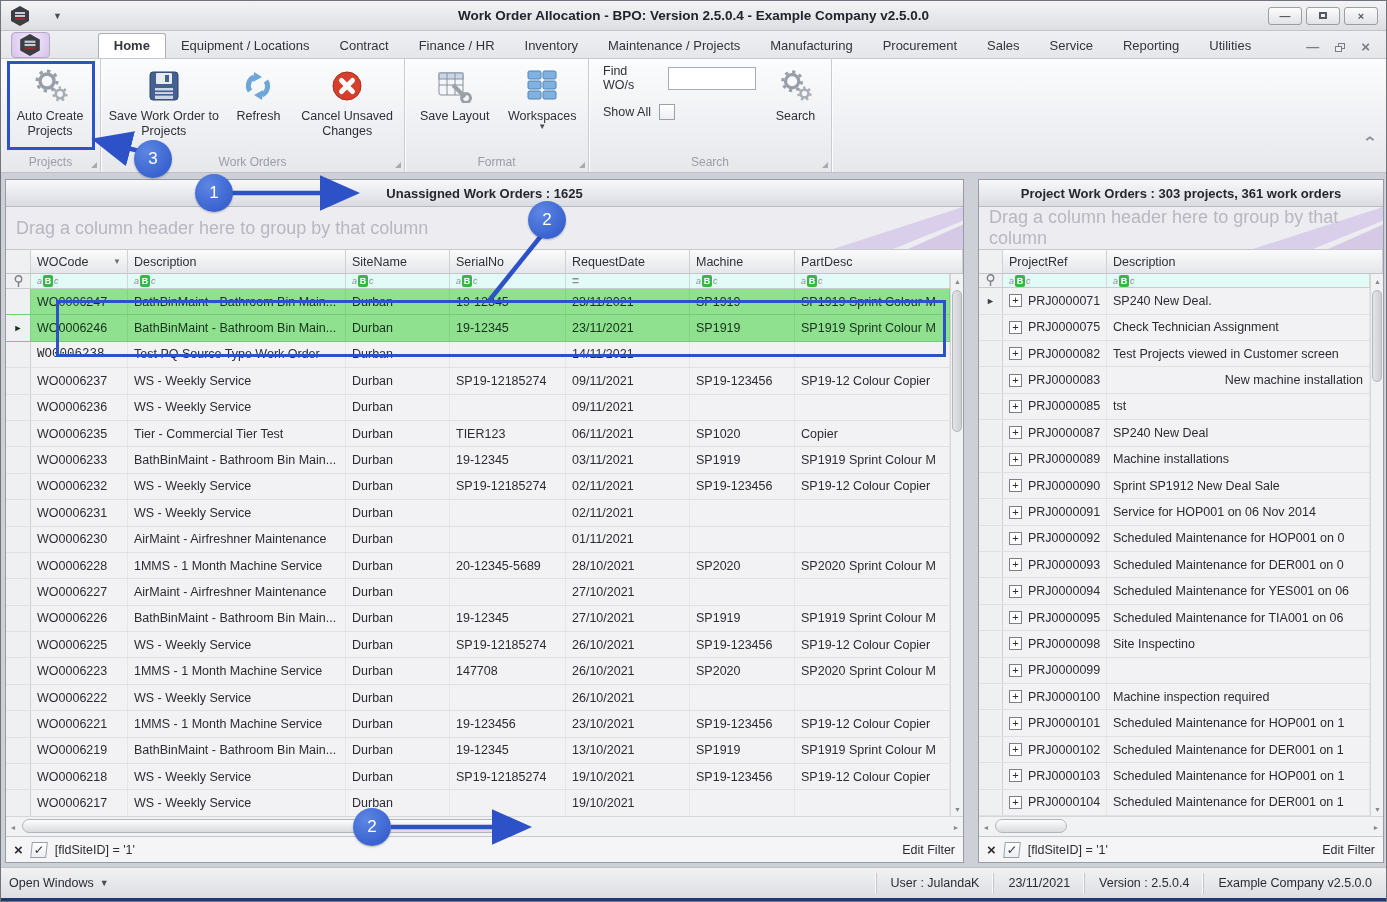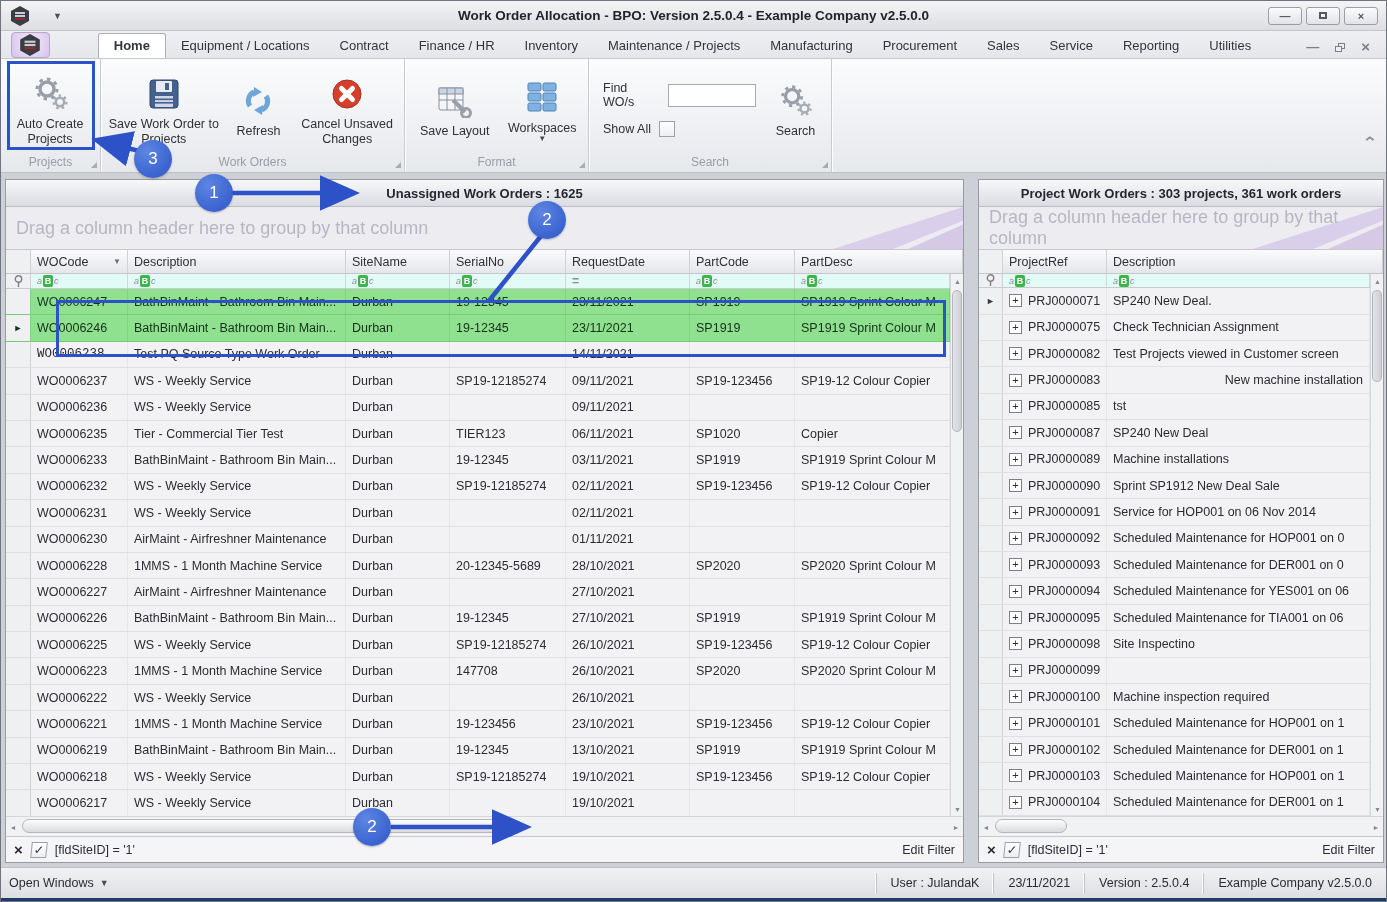--- a/index.html
+++ b/index.html
@@ -31,21 +31,21 @@
   .mdibtns { margin-left:auto; display:flex; gap:16px; padding:0 16px 6px 0; align-items:center;}
   .mdibtn { color:#7b7e86; font-size:13px; font-weight:bold; line-height:10px;}
   .mdibtn .rs { position:relative; width:10px; height:9px; display:block;}
   .mdibtn .rs i { position:absolute; border:1.6px solid #7b7e86; width:7px; height:6px; display:block;}
   .mdibtn .rs i:first-child { right:0; top:0;} .mdibtn .rs i:last-child { left:0; bottom:0; background:#eef0f3;}
 
   
   .ribbon { position:absolute; left:0; top:58px; width:100%; height:114px;
     background:linear-gradient(#fbfcfd 0%, #f0f1f4 55%, #e6e8ec 100%); border-bottom:1px solid #bfc1c6; display:flex;}
   .rgroup { position:relative; display:flex; flex-direction:column; border-right:1px solid #c9cbd0; box-shadow:1px 0 0 #fdfdfe;}
-  .rbody { flex:1; display:flex; align-items:center; padding:3px 4px 0;}
+  .rbody { flex:1; display:flex; align-items:flex-start; padding:3px 4px 0;}
   .rcaption { height:18px; font-size:12px; color:#9a9da6; text-align:center; position:relative; line-height:16px;}
   .rcaption .launch { position:absolute; right:3px; bottom:4px; width:0; height:0;
     border-left:6px solid transparent; border-bottom:6px solid #a9abb2;}
   .bigbtn { display:flex; flex-direction:column; align-items:center; justify-content:flex-start;
     padding-top:4px; font-size:12.5px; color:#2f3138; text-align:center; line-height:1.18; border-radius:3px;}
   .bigbtn .bico { height:40px; display:flex; align-items:center; justify-content:center; margin-bottom:3px;}
   .caret-down { font-size:8px; color:#4a4c52; line-height:6px;}
   .srch-left { display:flex; flex-direction:column; justify-content:center; gap:12px; padding:2px 6px 0 10px;}
   .srch-row { display:flex; align-items:center; gap:8px; font-size:12.5px; color:#2f3138;}
   .srch-row input { width:88px; height:23px; border:1px solid #a7abb2; background:#fff; font-size:12px; padding:0 3px;}
@@ -330,21 +330,21 @@
           <div class="gh-cell" style="width:104px; flex:none;">
             <span>SiteName</span>
           </div>
           <div class="gh-cell" style="width:116px; flex:none;">
             <span>SerialNo</span>
           </div>
           <div class="gh-cell" style="width:124px; flex:none;">
             <span>RequestDate</span>
           </div>
           <div class="gh-cell" style="width:105px; flex:none;">
-            <span>PartCode</span>
+            <span>Machine</span>
           </div>
           <div class="gh-cell" style="flex:1;">
             <span>PartDesc</span>
           </div>
         </div>
         <div class="gbody">
           <div class="gcols">
             <div class="frow">
               <div class="f-cell ind pin" style="width:25px; flex:none;">
                 <svg width="9" height="13" viewBox="0 0 9 13">

